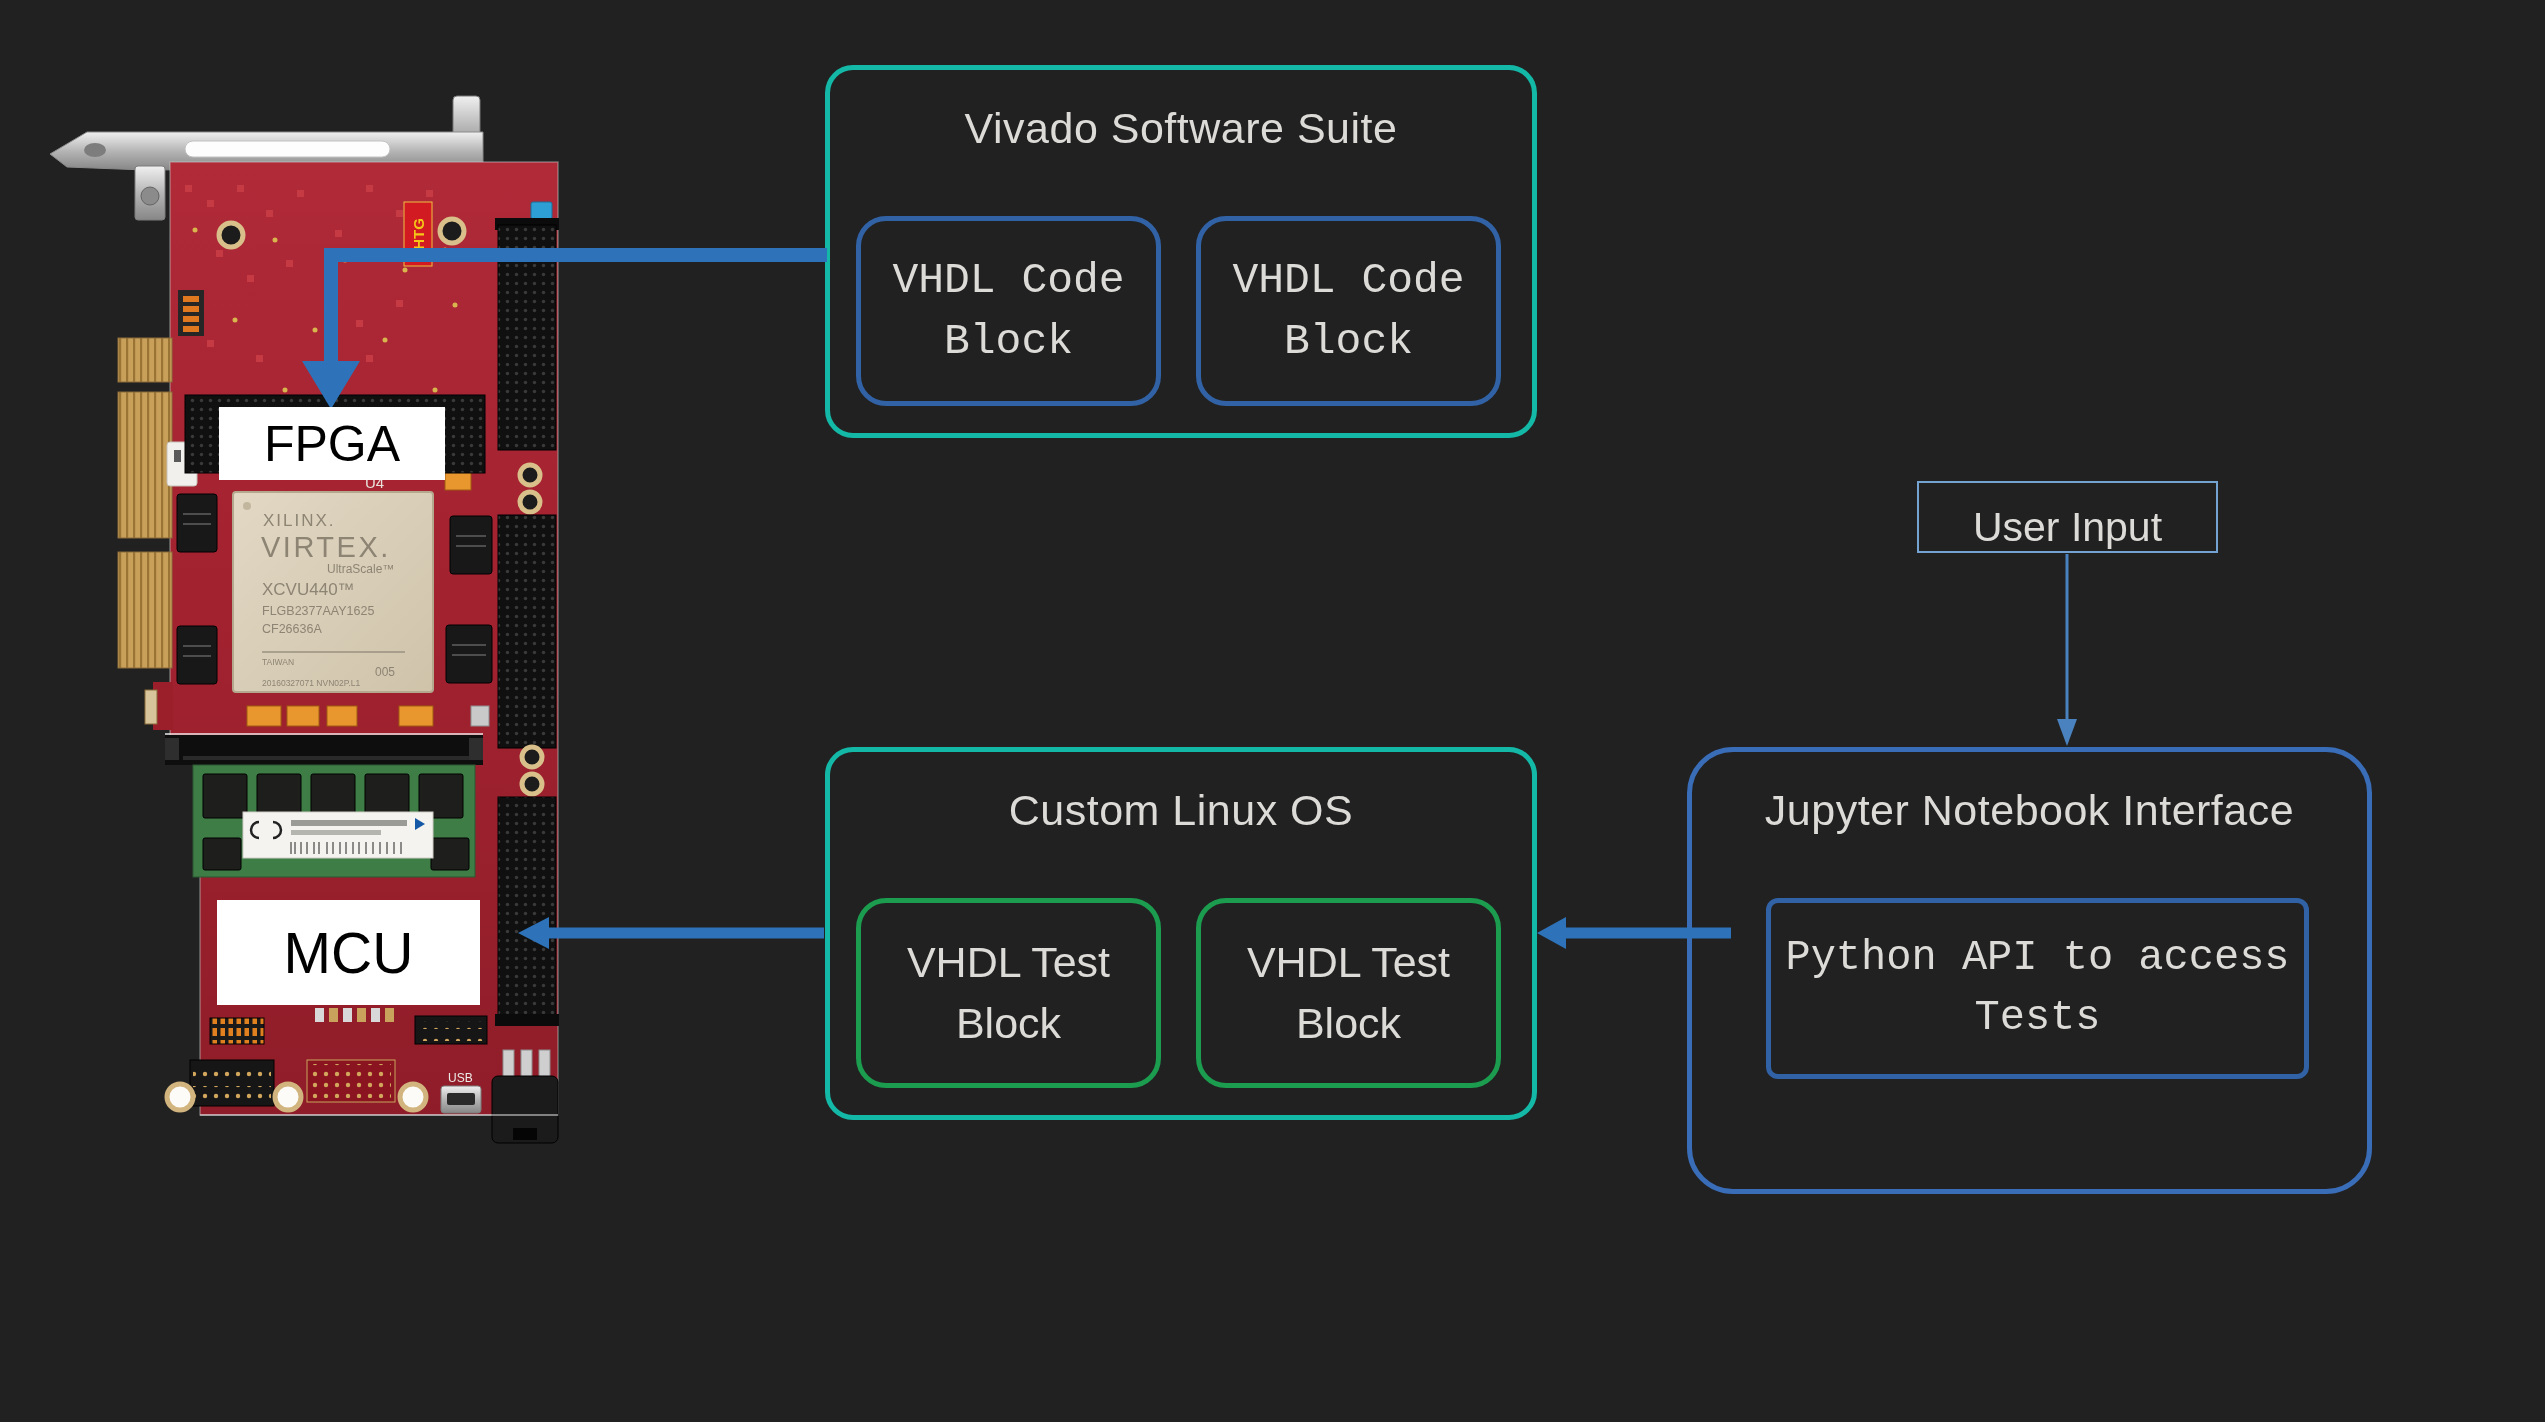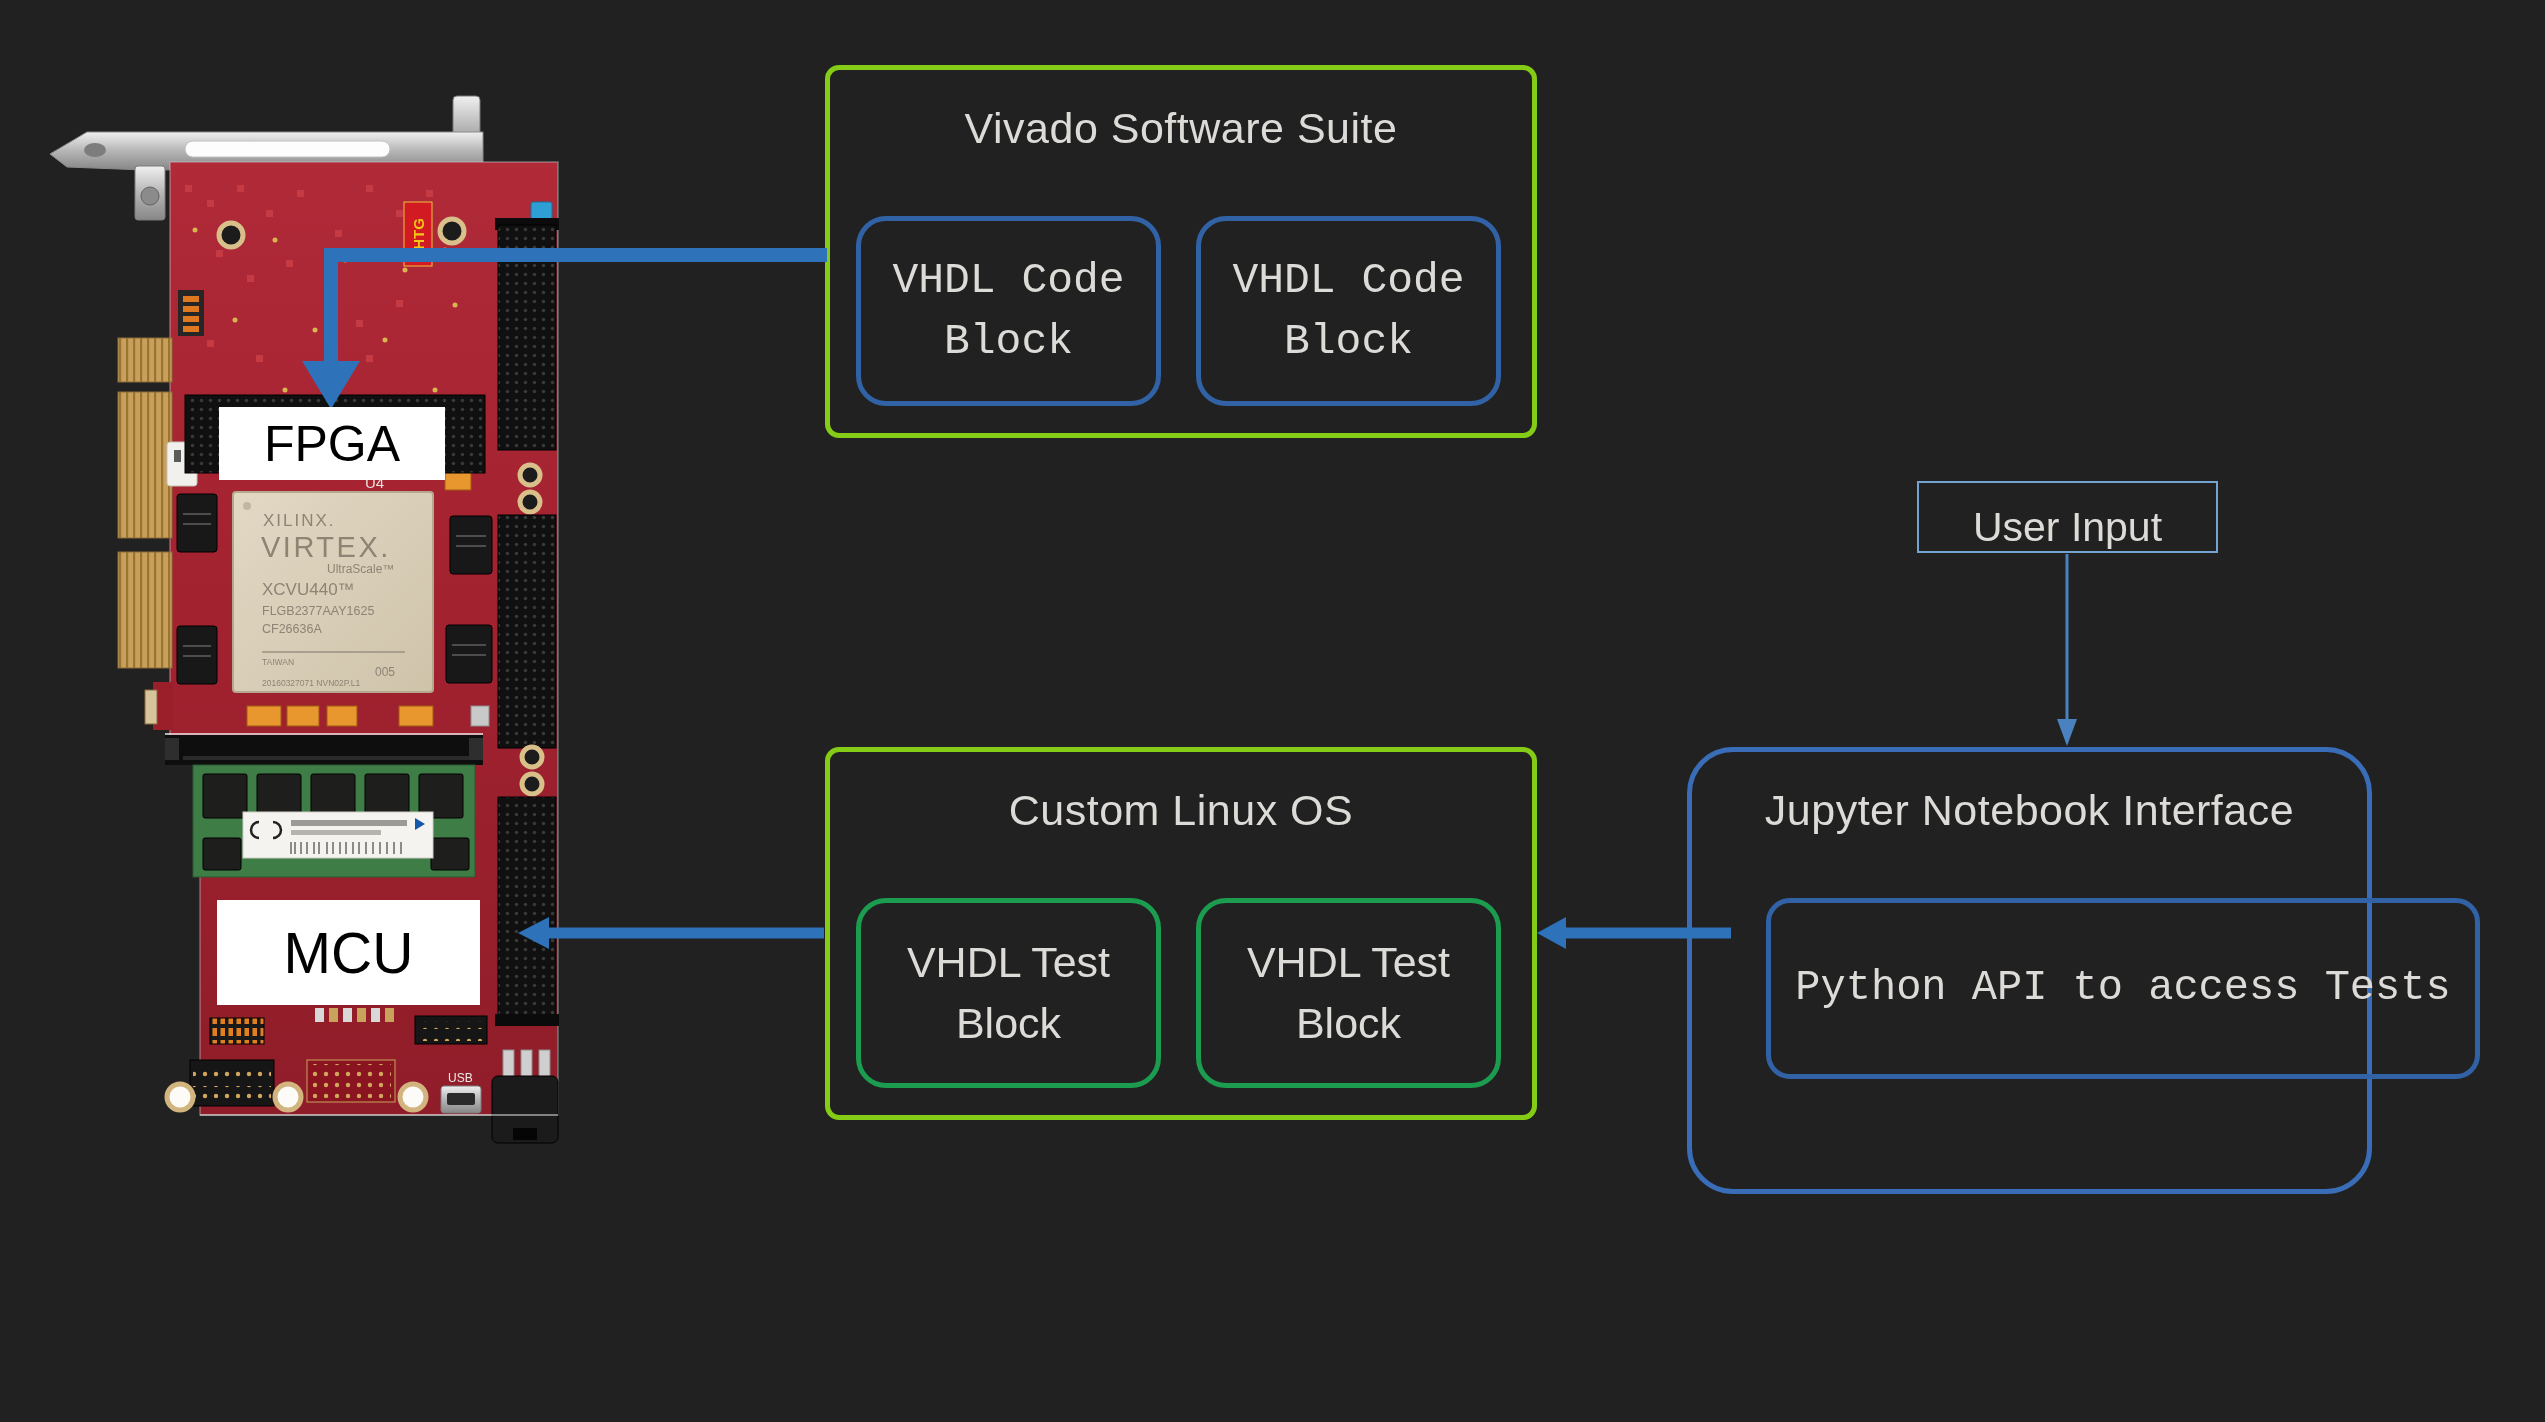--- a/index.html
+++ b/index.html
@@ -1,20 +1,20 @@
 <!DOCTYPE html>
 <html><head>
 <meta charset="utf-8">
 <style>
   html,body{margin:0;padding:0;background:#212121;}
   #stage{position:relative;width:2545px;height:1422px;background:#212121;overflow:hidden;
          font-family:"Liberation Sans",sans-serif;}
   
   .panel{position:absolute;box-sizing:border-box;background:transparent;color:#e6e4e1;}
-  .panel-green{border:5px solid #84cc16;border-radius:14px;}
+  .panel-green{border:5px solid #14b8a6;border-radius:28px;}
   .panel-blue{border:5px solid #3a6db8;border-radius:46px;}
   .panel-title{position:absolute;left:0;top:34px;width:100%;text-align:center;
                font-size:43px;letter-spacing:.5px;color:#dddbd8;}
   .block{position:absolute;box-sizing:border-box;display:flex;align-items:center;justify-content:center;
          text-align:center;font-size:43px;line-height:1.42;color:#dddbd8;border-radius:30px;padding:0 14px;}
   .block-blue{border:5px solid #3162a6;font-family:Liberation Mono, monospace;}
   .block-green{border:5px solid #1b9c4f;}
   .userbox{position:absolute;box-sizing:border-box;border:2px solid #74a3d2;display:flex;
            align-items:flex-end;justify-content:center;font-size:41px;color:#dddbd8;}
   
@@ -314,21 +314,21 @@
   <div class="block block-green" style="left:856px;top:898px;width:305px;height:190px;">
     <span>VHDL Test Block</span>
   </div>
   <div class="block block-green" style="left:1196px;top:898px;width:305px;height:190px;">
     <span>VHDL Test Block</span>
   </div>
 
   <div class="panel panel-blue" style="left:1687px;top:747px;width:685px;height:447px;">
     <div class="panel-title">Jupyter Notebook Interface</div>
   </div>
-  <div class="block block-blue" style="left:1766px;top:898px;width:714px;height:181px;border-radius:24px;font-size:42px;align-items:center;">
+  <div class="block block-blue" style="left:1766px;top:898px;width:543px;height:181px;border-radius:12px;font-size:42px;align-items:center;">
     <span>Python API to access Tests</span>
   </div>
 
   <div class="userbox" style="left:1917px;top:481px;width:301px;height:72px;">
     <span>User Input</span>
   </div>
 
   <svg id="arrow-svg" width="2545" height="1422" viewBox="0 0 2545 1422">
 
     <g>

